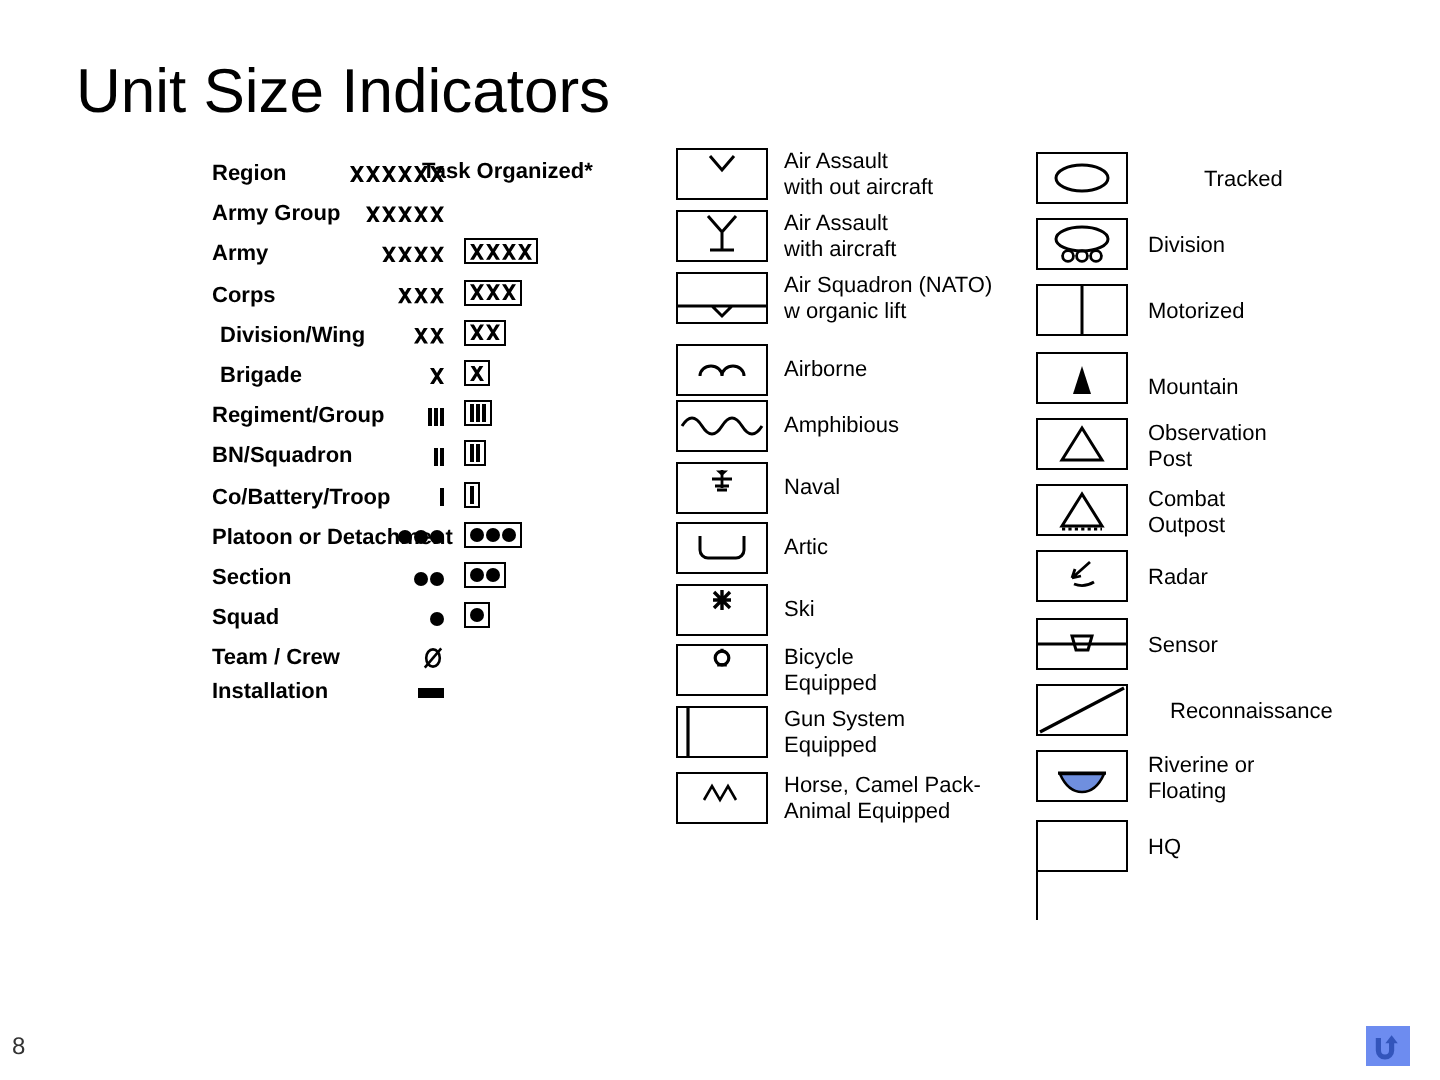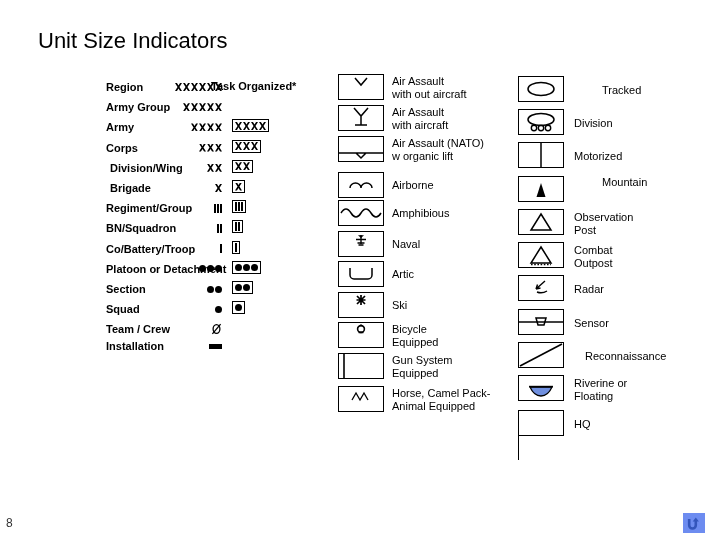--- a/index.html
+++ b/index.html
@@ -17,21 +17,21 @@
   }
   .slide {
     position: relative;
     width: 720px;
     height: 540px;
   }
 
   
   .title {
     position: absolute;
-    font-size: 22px;
+    font-size: 31px;
     font-weight: normal;
     letter-spacing: 0px;
     white-space: nowrap;
     color: #000;
   }
   #title-left  { left: 38px;  top: 28px; }
   #title-right { left: 356px; top: 28px; }
 
   
   .lbl {
@@ -373,21 +373,21 @@
       <div class="mod-label" style="left: 392px; top: 106px;">
         <span>Air Assault</span>
         <span>with aircraft</span>
       </div>
       <div class="mod-box" style="left: 338px; top: 136px; width: 46px; height: 26px;">
         <svg width="44" height="24" viewBox="0 0 44 24">
           <path d="M0 16 L44 16 M17 16 L22 21 L27 16" fill="none" stroke="#000" stroke-width="1.5"></path>
         </svg>
       </div>
       <div class="mod-label" style="left: 392px; top: 137px;">
-        <span>Air Assault (NATO)</span>
+        <span>Air Squadron (NATO)</span>
         <span>w organic lift</span>
       </div>
       <div class="mod-box" style="left: 338px; top: 172px; width: 46px; height: 26px;">
         <svg width="44" height="24" viewBox="0 0 44 24">
           <path d="M11 15 A5.5 5 0 0 1 22 15 A5.5 5 0 0 1 33 15" fill="none" stroke="#000" stroke-width="1.5"></path>
         </svg>
       </div>
       <div class="mod-label" style="left: 392px; top: 179px;">
         <span>Airborne</span>
       </div>
@@ -480,21 +480,21 @@
         </svg>
       </div>
       <div class="mod-label" style="left: 574px; top: 150px;">
         <span>Motorized</span>
       </div>
       <div class="mod-box" style="left: 518px; top: 176px; width: 46px; height: 26px;">
         <svg width="44" height="24" viewBox="0 0 44 24">
           <path d="M22 6 L26.5 20 L17.5 20 Z" fill="#000"></path>
         </svg>
       </div>
-      <div class="mod-label" style="left: 574px; top: 176px; margin-left: 28px;">
+      <div class="mod-label" style="left: 574px; top: 188px;">
         <span>Mountain</span>
       </div>
       <div class="mod-box" style="left: 518px; top: 209px; width: 46px; height: 26px;">
         <svg width="44" height="24" viewBox="0 0 44 24">
           <path d="M22 4 L32 20 L12 20 Z" fill="none" stroke="#000" stroke-width="1.5"></path>
         </svg>
       </div>
       <div class="mod-label" style="left: 574px; top: 211px;">
         <span>Observation</span>
         <span>Post</span>

